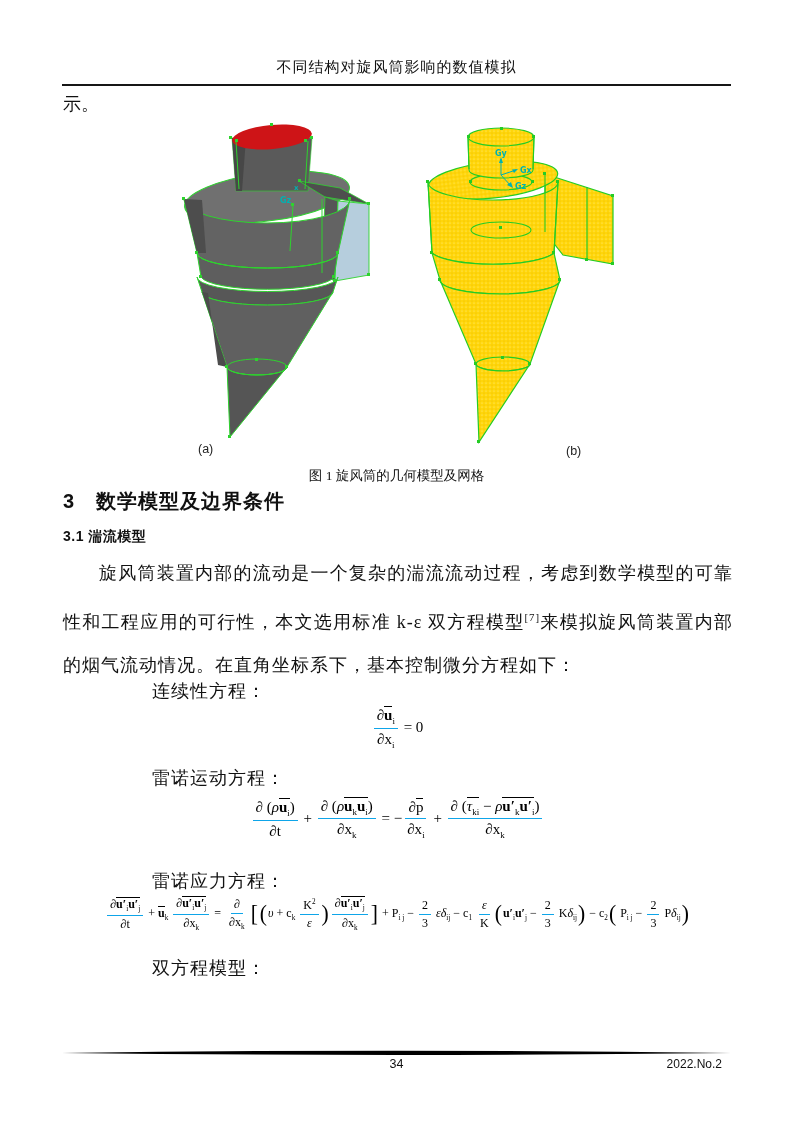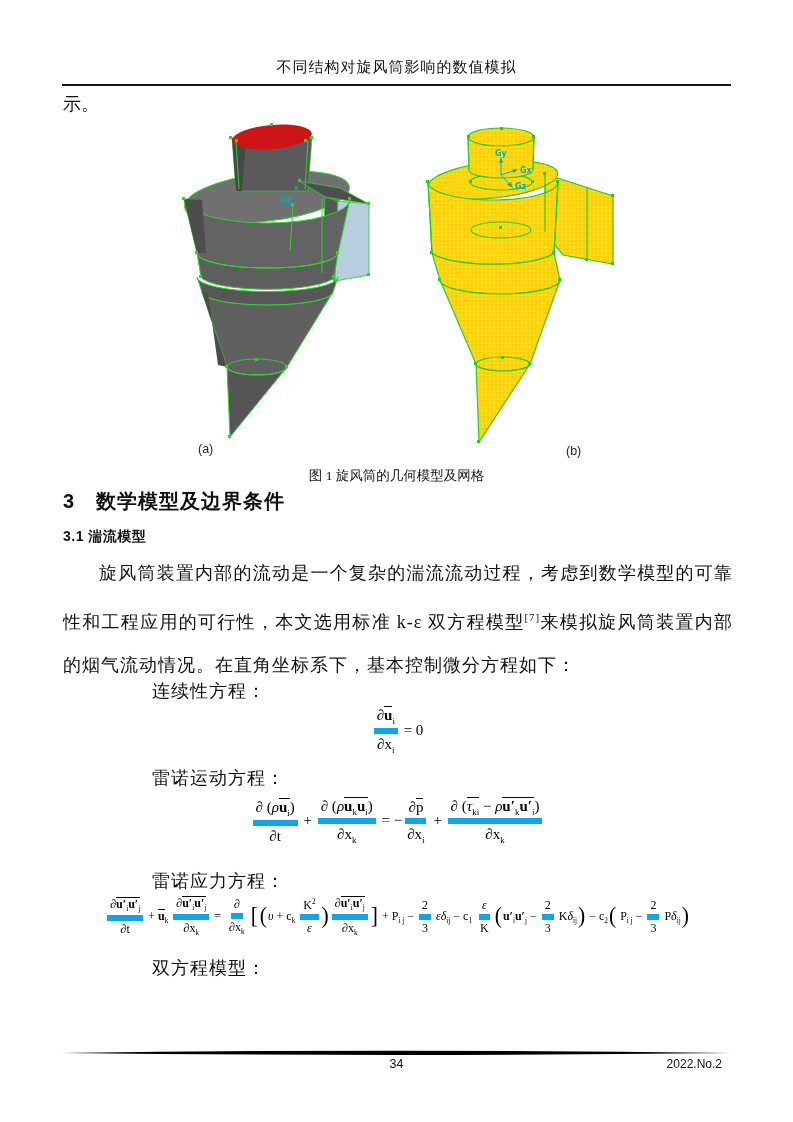--- a/index.html
+++ b/index.html
@@ -34,21 +34,21 @@
       font-family:"Liberation Serif","DejaVu Serif",serif;color:#000;}
   .eq1{top:706px;font-size:15px;}
   .eq2{top:797px;font-size:15px;}
   .eq3{top:896px;font-size:12px;}
   .row{display:inline;}
   .tok{white-space:pre;}
   .tok.b{font-weight:bold;}
   .tok.it{font-style:italic;}
   .frac{display:inline-flex;flex-direction:column;align-items:center;vertical-align:middle;
         margin:0 2px;line-height:1.25;}
-  .frac>.num{display:block;border-bottom:6px solid #0ea5e9;padding:0 3px 1px;}
+  .frac>.num{display:block;border-bottom:1px solid #0ea5e9;padding:0 3px 1px;}
   .frac>.den{display:block;padding:1px 3px 0;}
   .ovl{display:inline-block;border-top:1px solid #000;line-height:1.15;}
   .eq sub,.eq sup{font-size:0.6em;}
   .big{display:inline-block;font-size:1.8em;font-weight:300;vertical-align:middle;line-height:1;
        margin:0 1px;transform:scaleY(1.08);}
   
   .footer-rule{position:absolute;left:62px;top:1050px;}
   .footer-page{position:absolute;top:1057px;left:0;width:100%;text-align:center;font-size:12.5px;
                font-family:"Liberation Sans","DejaVu Sans",sans-serif;}
   .footer-issue{position:absolute;top:1057px;right:71px;font-size:12px;

